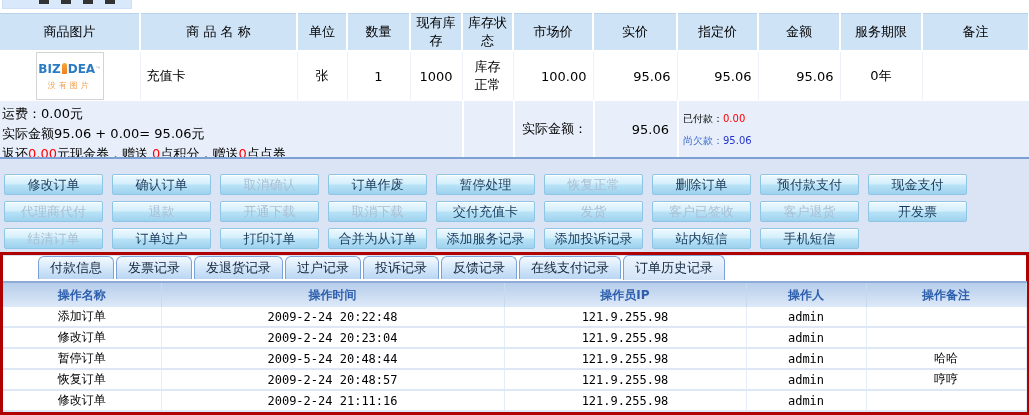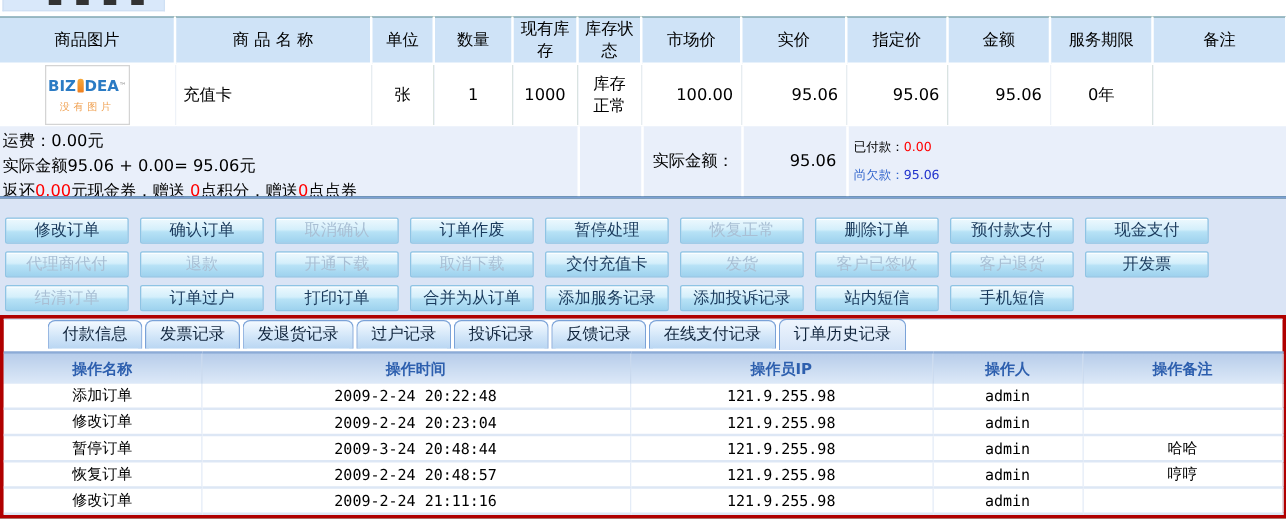--- a/index.html
+++ b/index.html
@@ -230,21 +230,21 @@
       </tr>
       <tr>
         <td>修改订单</td>
         <td class="mono">2009-2-24 20:23:04</td>
         <td class="mono">121.9.255.98</td>
         <td class="mono">admin</td>
         <td></td>
       </tr>
       <tr>
         <td>暂停订单</td>
-        <td class="mono">2009-3-24 20:48:44</td>
+        <td class="mono">2009-5-24 20:48:44</td>
         <td class="mono">121.9.255.98</td>
         <td class="mono">admin</td>
         <td>哈哈</td>
       </tr>
       <tr>
         <td>恢复订单</td>
         <td class="mono">2009-2-24 20:48:57</td>
         <td class="mono">121.9.255.98</td>
         <td class="mono">admin</td>
         <td>哼哼</td>

